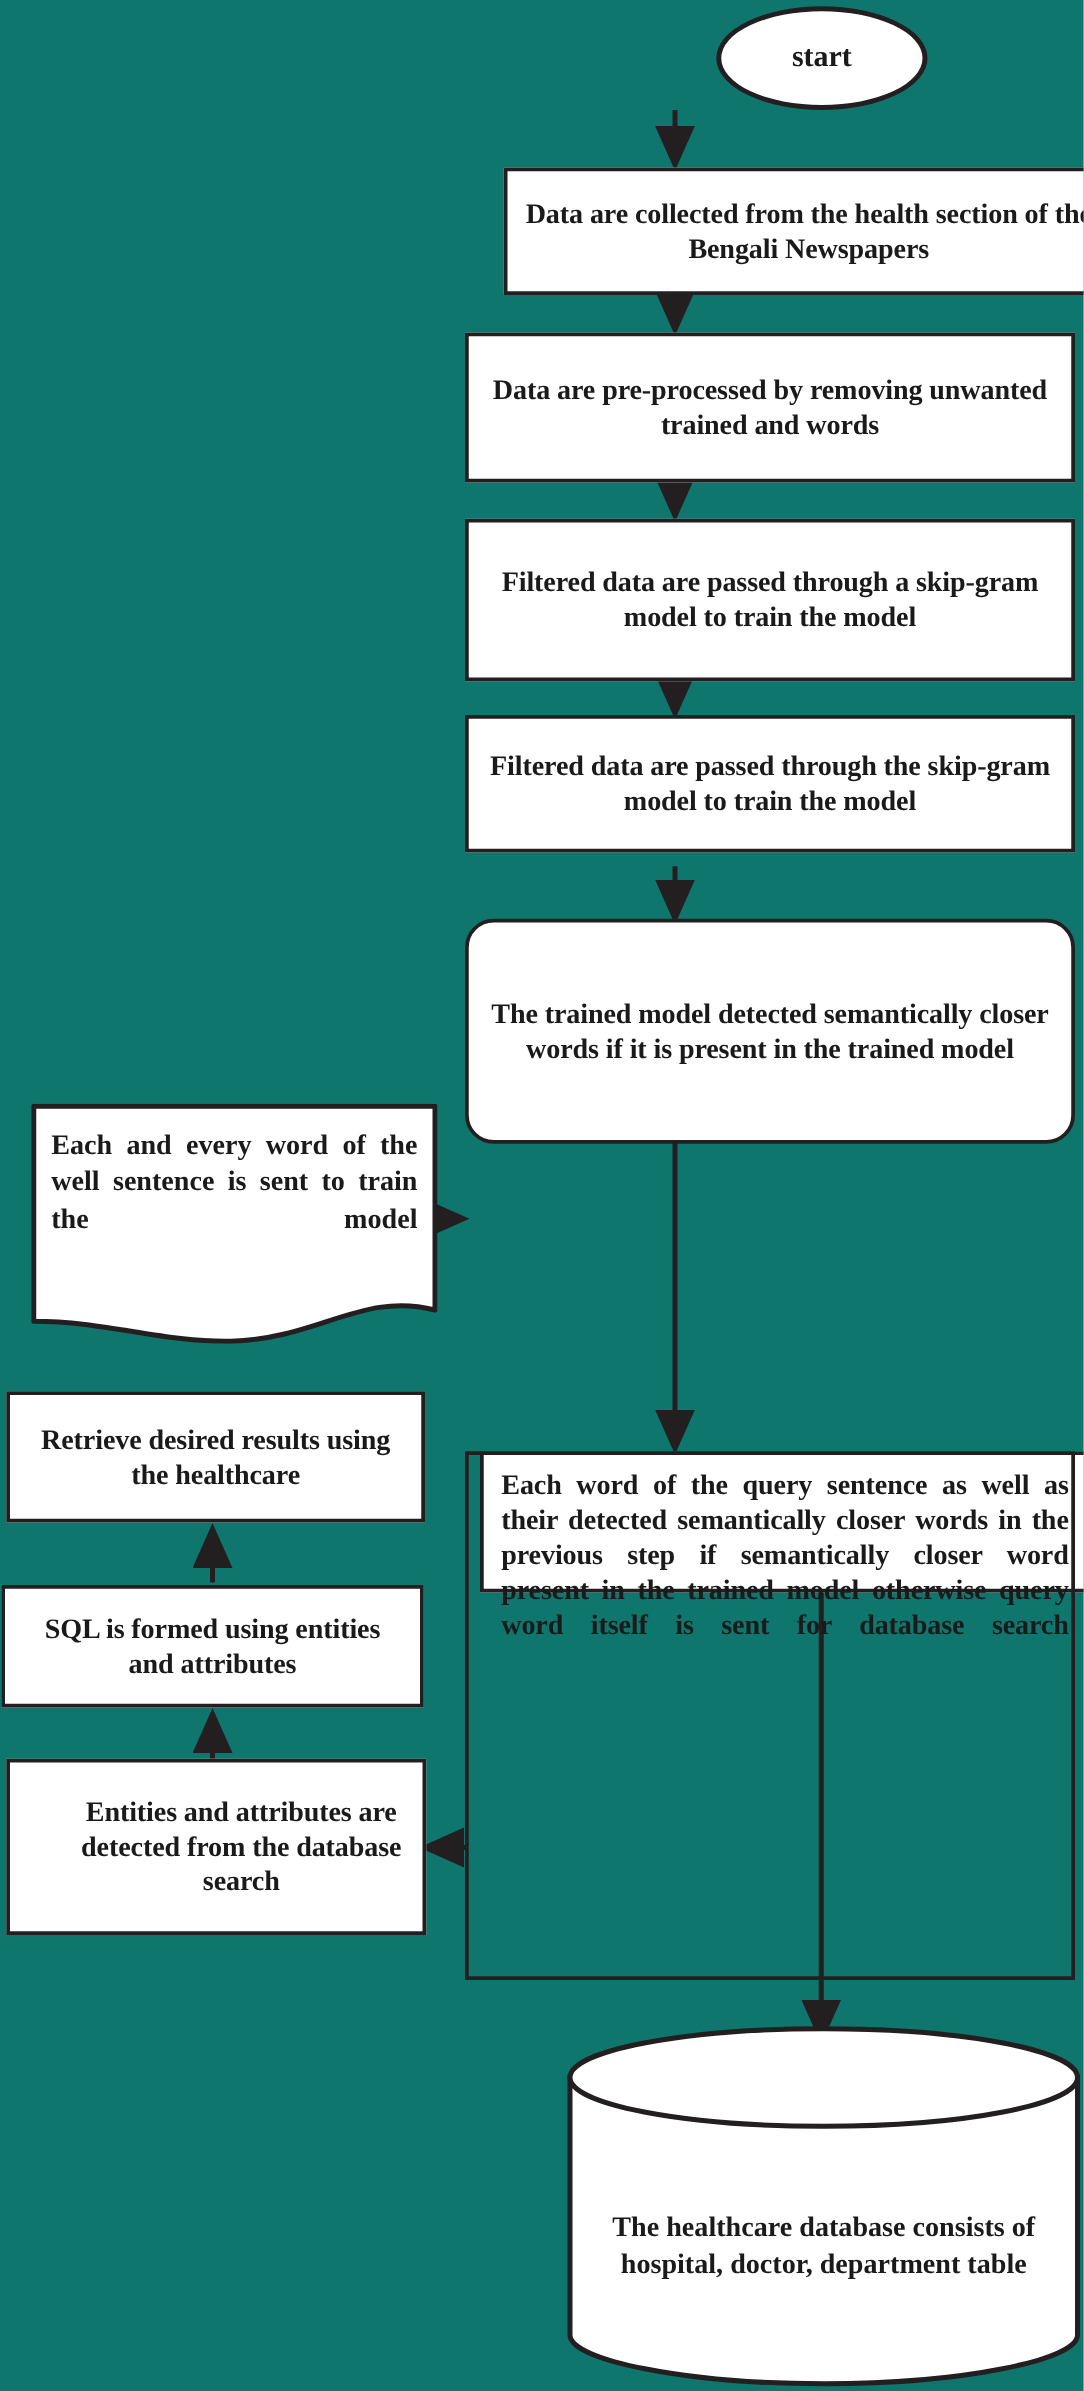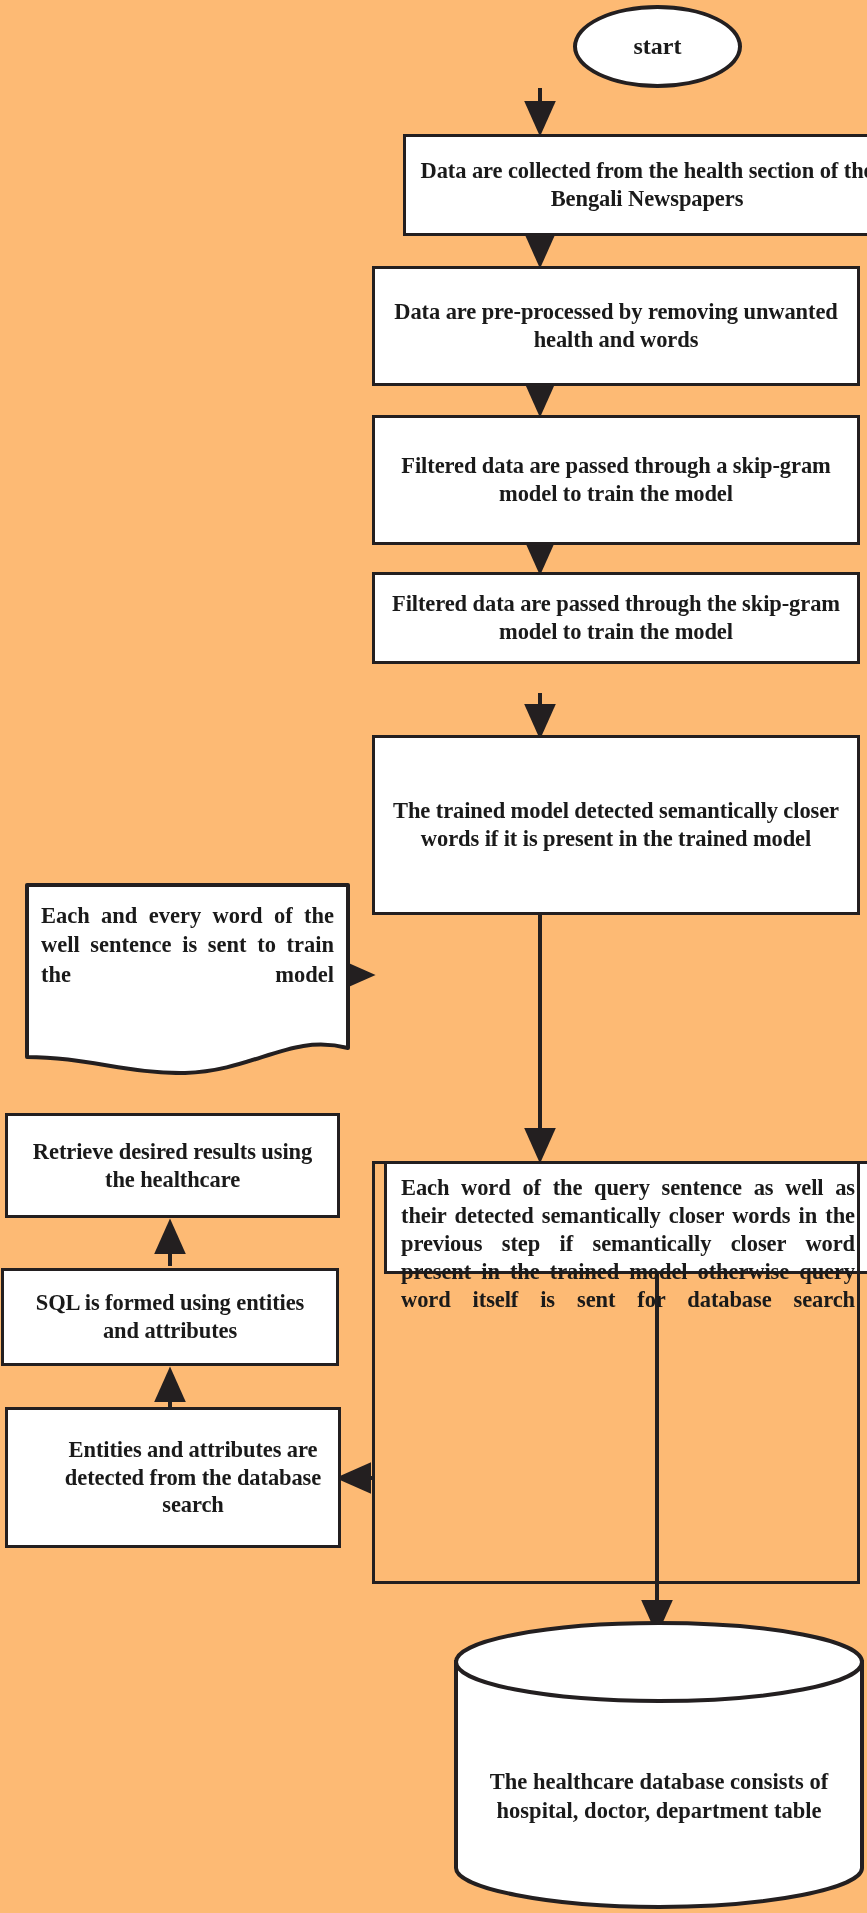--- a/index.html
+++ b/index.html
@@ -4,21 +4,21 @@
 <style>
   html,body{margin:0;padding:0;background:#ffffff;}
   body{
     font-family:"Liberation Serif","DejaVu Serif",serif;
     color:#1a1a1a;
   }
   #canvas{
     position:relative;
     width:867px;
     height:1913px;
-    background:#fdba74;
+    background:#0f766e;
     overflow:hidden;
   }
   .node{
     position:absolute;
     box-sizing:border-box;
     border:3px solid #231f20;
     background:#ffffff;
     display:flex;
     align-items:center;
     justify-content:center;
@@ -114,32 +114,32 @@
 
   <div class="start-node" style="left:573px; top:5px; width:169px; height:83px; font-size:24px;">
     <span>start</span>
   </div>
 
   <div class="node" style="left:372px; top:134px; width:488px; height:102px; font-size:22.5px;margin-left:31px;">
     <span class="txt">Data are collected from the health section of the Bengali Newspapers</span>
   </div>
 
   <div class="node" style="left:372px; top:266px; width:488px; height:120px; font-size:22.5px;">
-    <span class="txt">Data are pre-processed by removing unwanted health and words</span>
+    <span class="txt">Data are pre-processed by removing unwanted trained and words</span>
   </div>
 
   <div class="node" style="left:372px; top:415px; width:488px; height:130px; font-size:22.5px;justify-content:flex-end;">
     <span class="txt">Filtered data are passed through a skip-gram model to train the model</span>
   </div>
 
-  <div class="node" style="left:372px; top:572px; width:488px; height:92px; font-size:22.5px;">
+  <div class="node" style="left:372px; top:572px; width:488px; height:110px; font-size:22.5px;">
     <span class="txt">Filtered data are passed through the skip-gram model to train the model</span>
   </div>
 
-  <div class="node" style="left:372px; top:735px; width:488px; height:180px; font-size:22.5px;">
+  <div class="node" style="left:372px; top:735px; width:488px; height:180px; font-size:22.5px;border-radius:23px;">
     <span class="txt">The trained model detected semantically closer words if it is present in the trained model</span>
   </div>
 
   <div class="node just" style="left:372px; top:1161px; width:488px; height:113px; font-size:22.5px; align-items:flex-start;margin-left:12px;">
     <span class="txt" style="padding-top:10px; height:100%; overflow:visible;">Each word of the query sentence as well as their detected semantically closer words in the previous step if semantically closer word present in the trained model otherwise query word itself is sent for database search</span>
   </div>
 
   <div style="position:absolute; left:372px; top:1161px; width:488px; height:423px; border:3px solid #231f20; box-sizing:border-box; background:transparent;"></div>
 
   <div class="doc-node" style="left:25px; top:883px; width:325px; height:192px; font-size:22.5px;">

